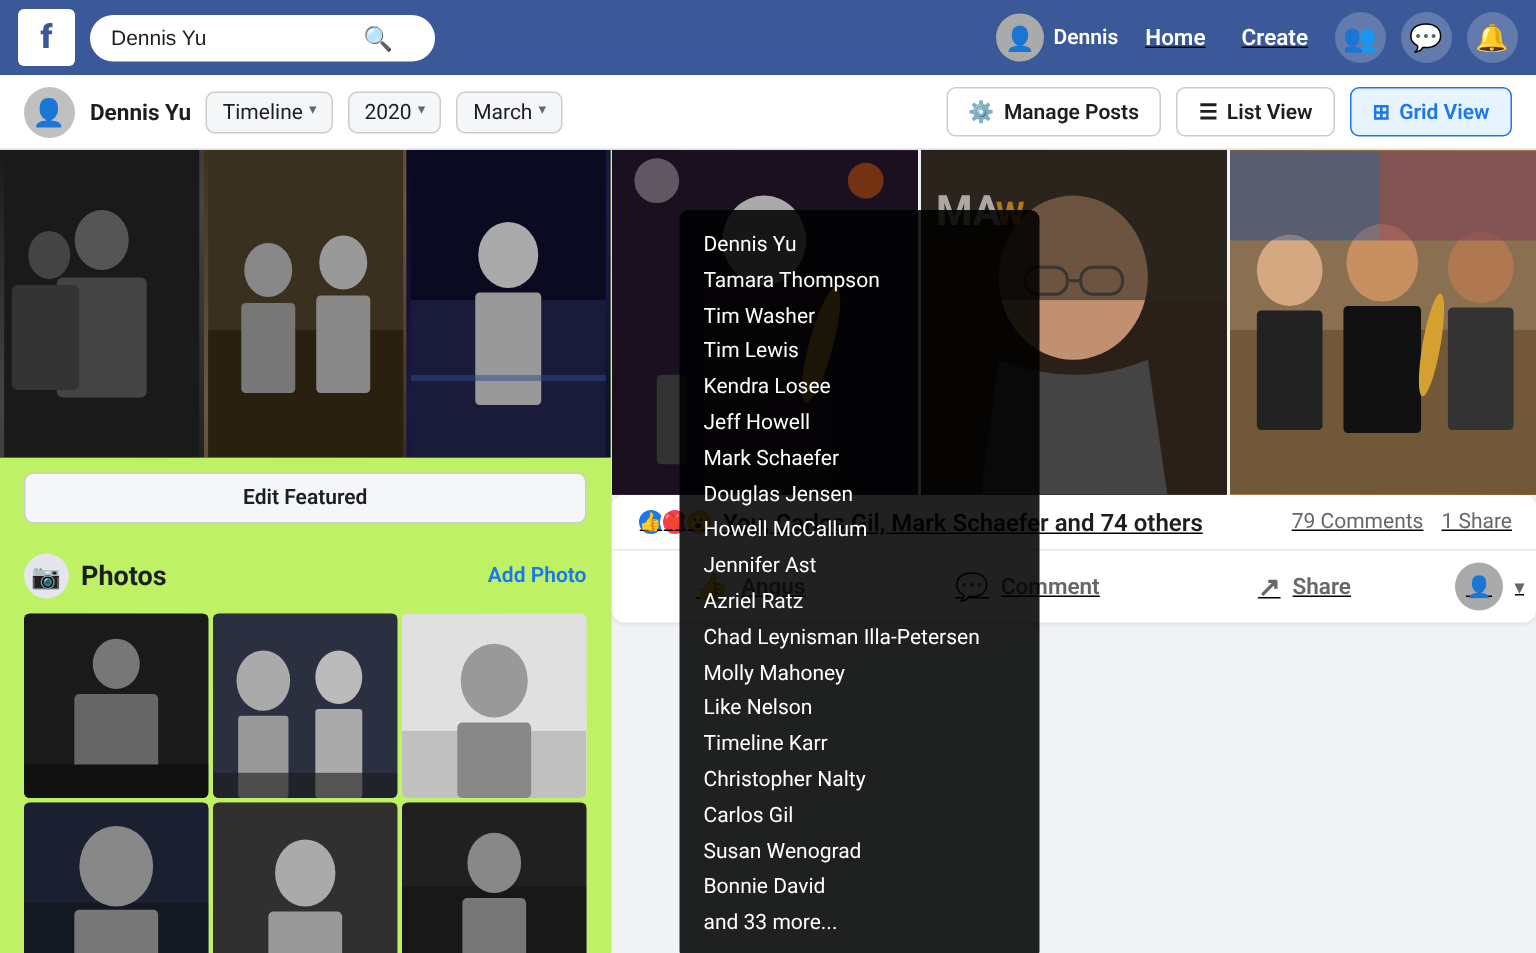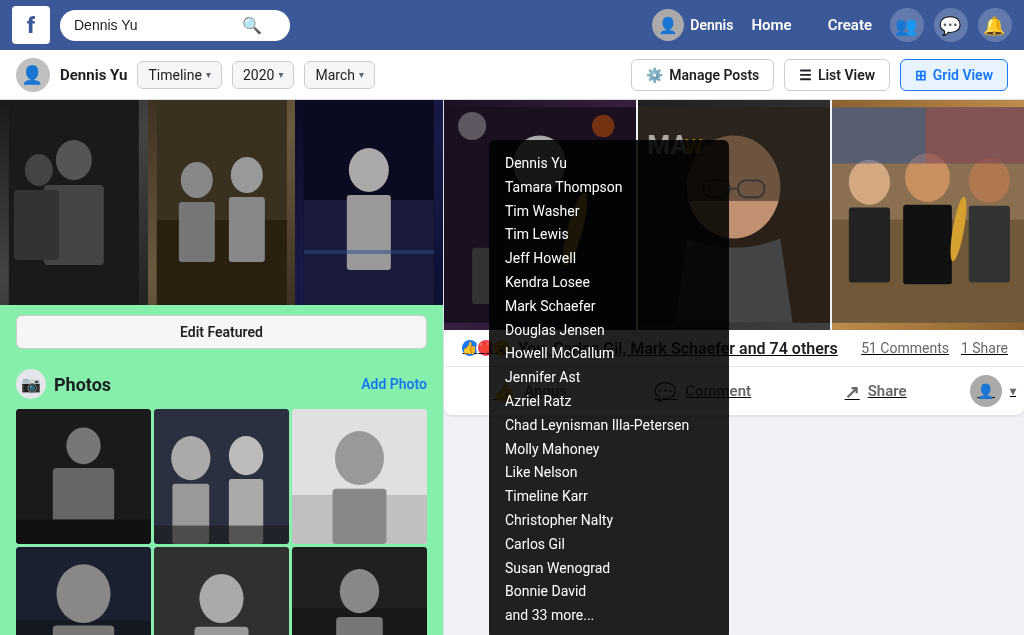--- a/index.html
+++ b/index.html
@@ -46,21 +46,21 @@
       cursor: pointer;
     }
     .nav-avatar {
       width: 32px; height: 32px; border-radius: 50%;
       background: #aaa;
       overflow: hidden;
       display: flex; align-items: center; justify-content: center;
       font-size: 16px;
     }
     .nav-links {
-      display: flex; gap: 20px;
+      display: flex; gap: 8px; text-decoration: underline;
     }
     .nav-link {
       color: #fff; font-size: 15px; font-weight: 600; cursor: pointer;
       padding: 4px 8px;
     }
     .nav-icons {
       display: flex; gap: 10px; align-items: center;
     }
     .nav-icon-btn {
       width: 34px; height: 34px; border-radius: 50%;
@@ -84,21 +84,21 @@
       background: #c0c0c0;
       overflow: hidden;
       display: flex; align-items: center; justify-content: center;
       font-size: 18px;
     }
     .profile-name-btn {
       font-weight: 700; font-size: 15px; color: #1c1e21;
       cursor: pointer;
     }
     .dropdown-btn {
-      display: flex; align-items: center; gap: 4px;
+      display: flex; gap: 4px;
       padding: 5px 10px;
       border: 1px solid #ccc;
       border-radius: 6px;
       background: #f5f6f7;
       cursor: pointer;
       font-size: 14px; color: #1c1e21;
     }
     .dropdown-btn .caret { font-size: 10px; color: #606770; }
     .toolbar-spacer { flex: 1; }
     .manage-posts-btn {
@@ -126,22 +126,22 @@
     }
 
     
     .main-content {
       display: flex;
       height: calc(635px - 100px);
     }
 
     
     .left-sidebar {
-      width: 444px;
-      background: #86efac;
+      width: 408px;
+      background: #bef264;
       border-right: 1px solid #dddfe2;
       overflow-y: auto;
       flex-shrink: 0;
     }
 
     .featured-photos {
       position: relative;
       background: #1c1e21;
       height: 205px;
       overflow: hidden;
@@ -550,22 +550,22 @@
     </div>
 
     <div class="post-card">
 
       <div class="tooltip-overlay">
         <div class="names-tooltip">
           <div class="name-item">Dennis Yu</div>
           <div class="name-item">Tamara Thompson</div>
           <div class="name-item">Tim Washer</div>
           <div class="name-item">Tim Lewis</div>
+          <div class="name-item">Kendra Losee</div>
           <div class="name-item">Jeff Howell</div>
-          <div class="name-item">Kendra Losee</div>
           <div class="name-item">Mark Schaefer</div>
           <div class="name-item">Douglas Jensen</div>
           <div class="name-item">Howell McCallum</div>
           <div class="name-item">Jennifer Ast</div>
           <div class="name-item">Azriel Ratz</div>
           <div class="name-item">Chad Leynisman Illa-Petersen</div>
           <div class="name-item">Molly Mahoney</div>
           <div class="name-item">Like Nelson</div>
           <div class="name-item">Timeline Karr</div>
           <div class="name-item">Christopher Nalty</div>
@@ -581,21 +581,21 @@
           <div class="reaction-icons">
             <div class="reaction-emoji like">👍</div>
             <div class="reaction-emoji love">❤️</div>
             <div class="reaction-emoji wow">😮</div>
           </div>
           <span class="reactions-text">
             <a href="#">You, Carlos Gil, Mark Schaefer and 74 others</a>
           </span>
         </div>
         <div class="reactions-stats">
-          <span>51 Comments</span>
+          <span>79 Comments</span>
           <span>1 Share</span>
         </div>
       </div>
 
       <div class="actions-row">
         <div class="action-btn">
           <span class="icon">👍</span>
           <span>Angus</span>
         </div>
         <div class="action-btn">

